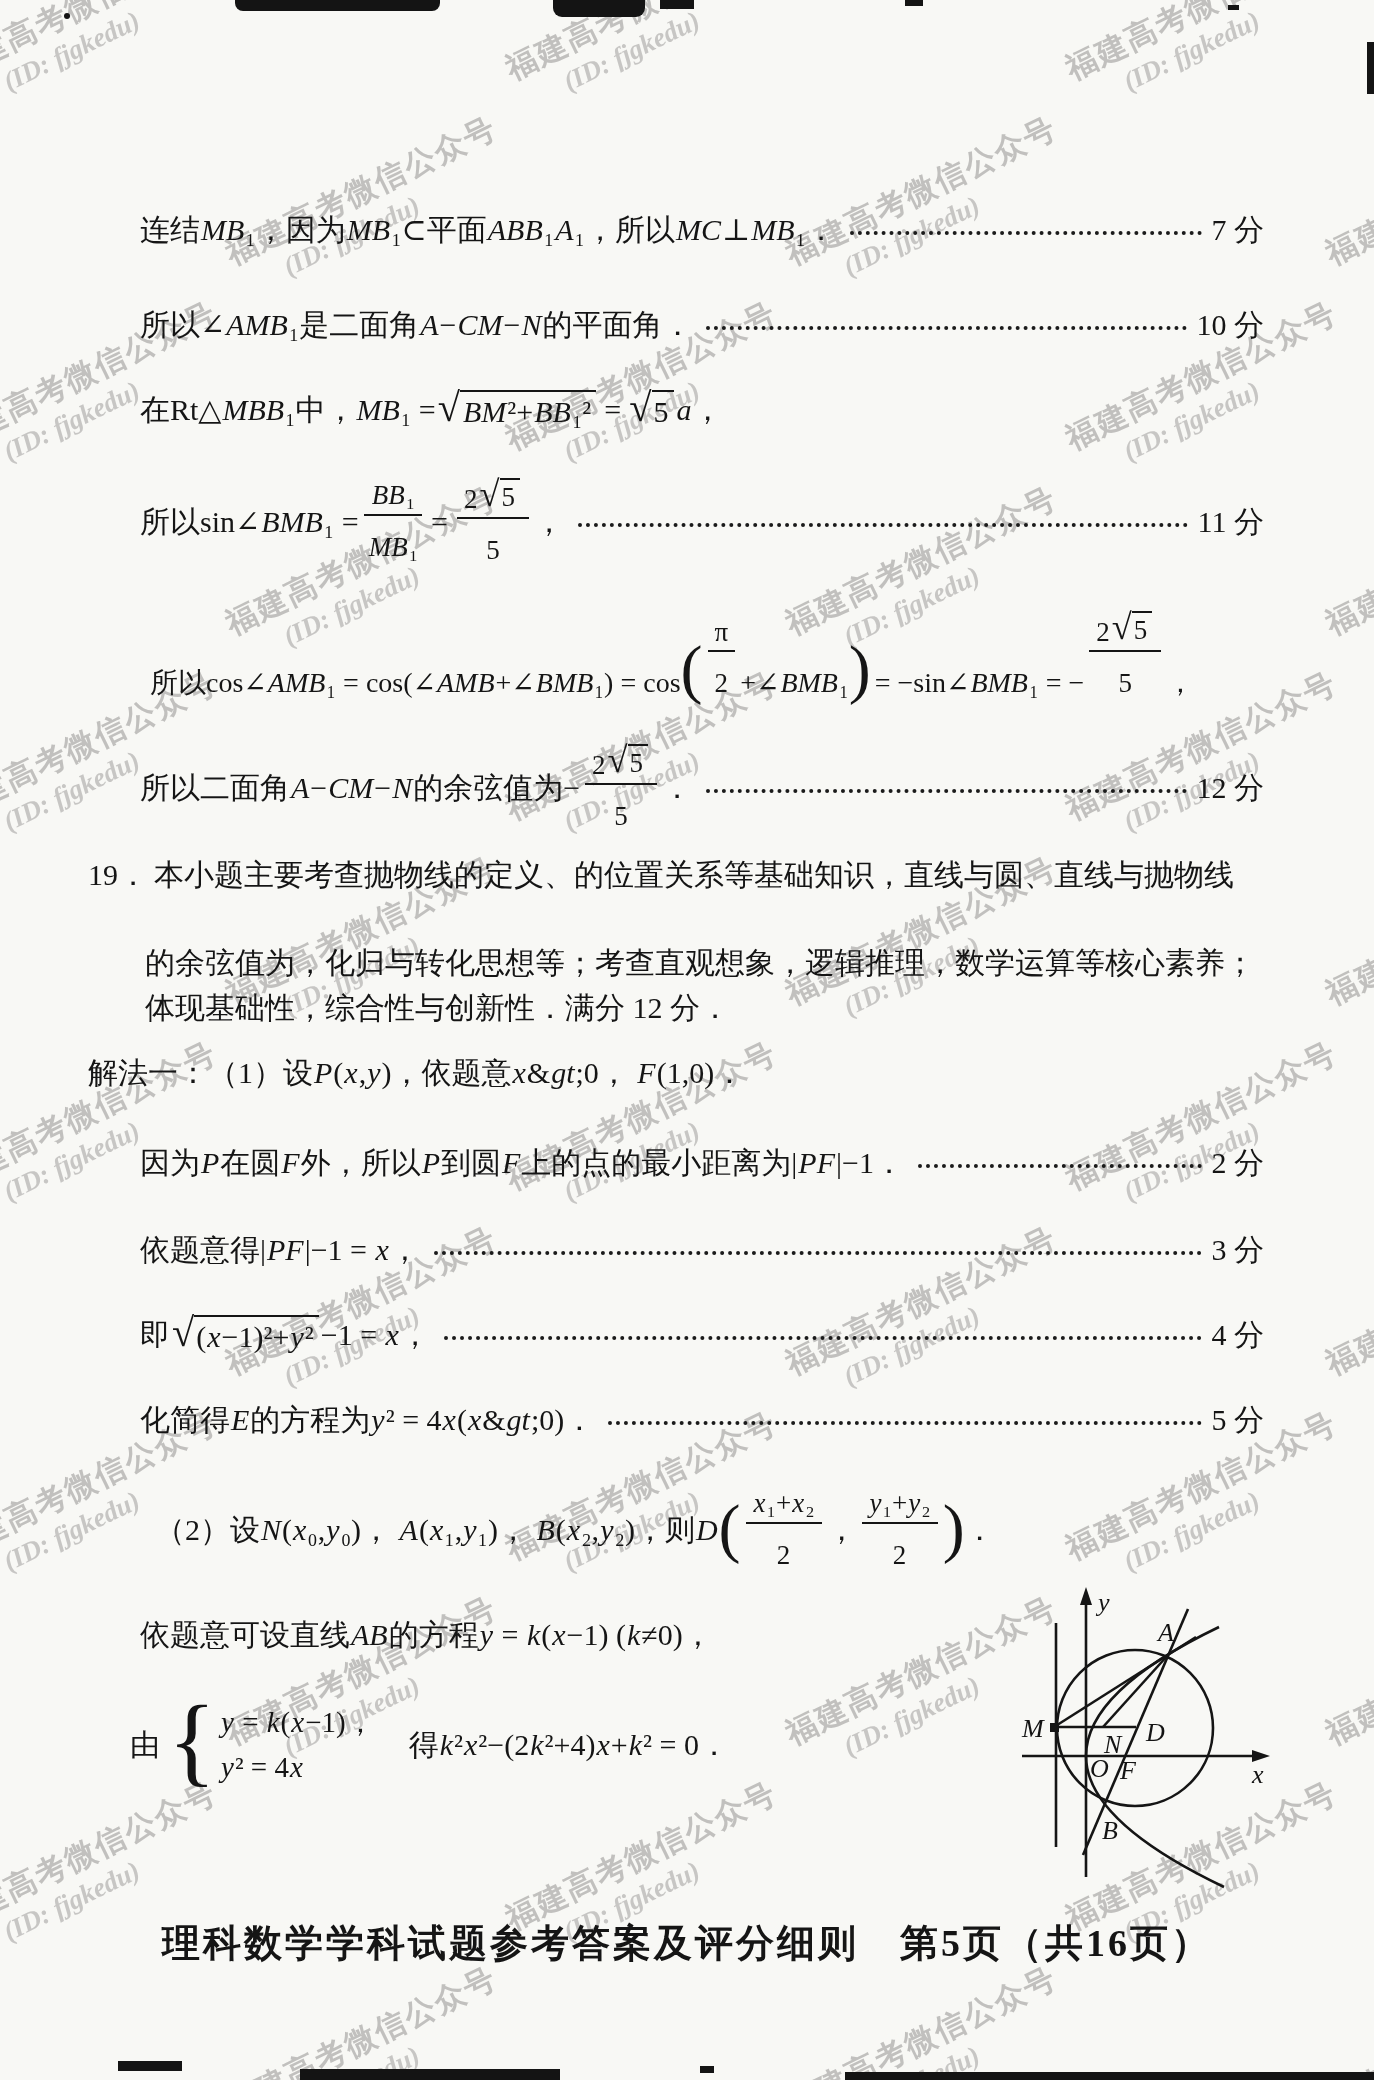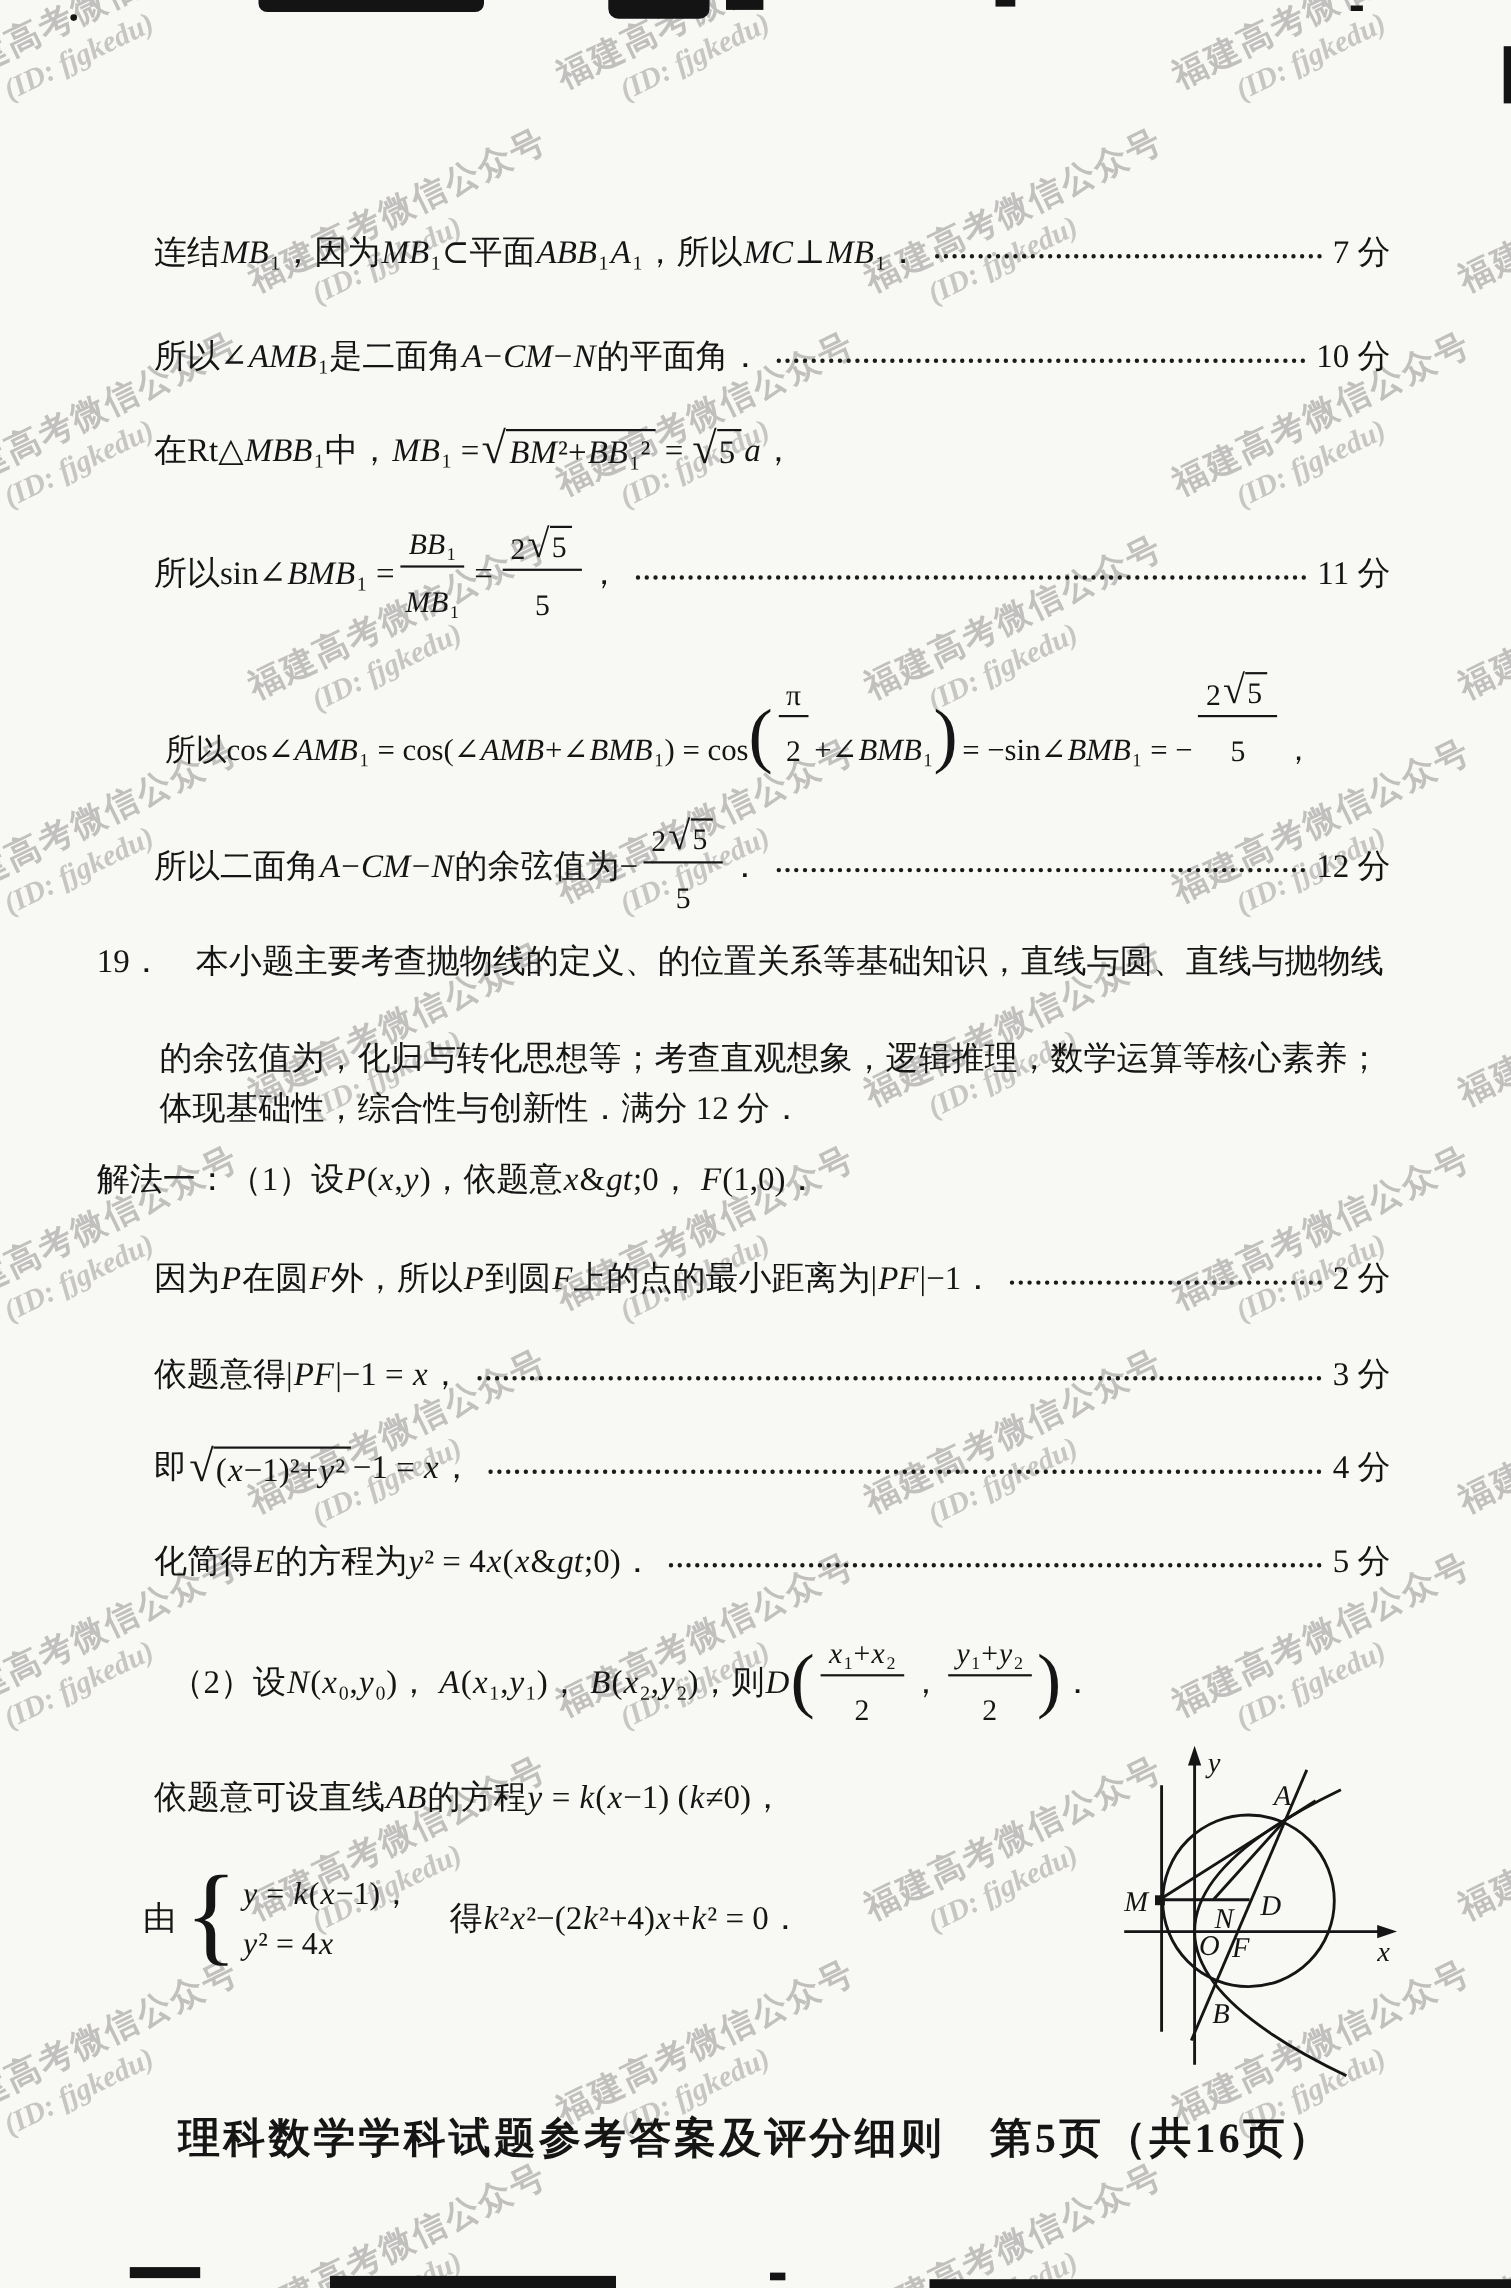--- a/index.html
+++ b/index.html
@@ -289,21 +289,21 @@
             <span class="rb">5</span>
           </span>
         </span>
       <span class="d">5</span>
     </span>
     <span>．</span>
     <span class="dots"></span>
     <span class="score">12 分</span>
   </div>
 
-  <div class="ln" style="left:88px;top:853px;width:1200px;height:44px;gap:24px;">
+  <div class="ln" style="left:88px;top:853px;width:1200px;height:44px;">
     <span style="margin-right:6px;">19．</span>
     <span>本小题主要考查抛物线的定义、的位置关系等基础知识，直线与圆、直线与抛物线</span>
   </div>
   <div class="ln" style="left:145px;top:941px;width:1160px;height:44px;">
     <span>的余弦值为，化归与转化思想等；考查直观想象，逻辑推理，数学运算等核心素养；</span>
   </div>
   <div class="ln" style="left:145px;top:986px;width:1160px;height:44px;">
     <span>体现基础性，综合性与创新性．满分 12 分．</span>
   </div>
 

